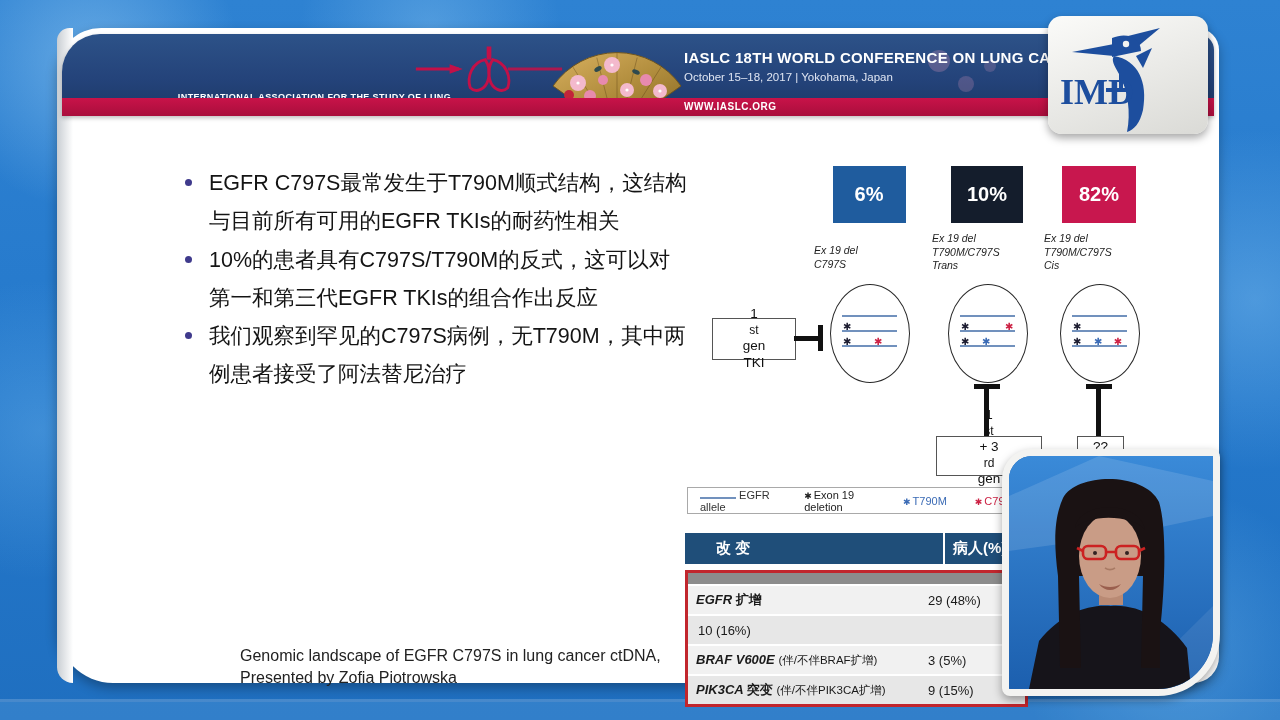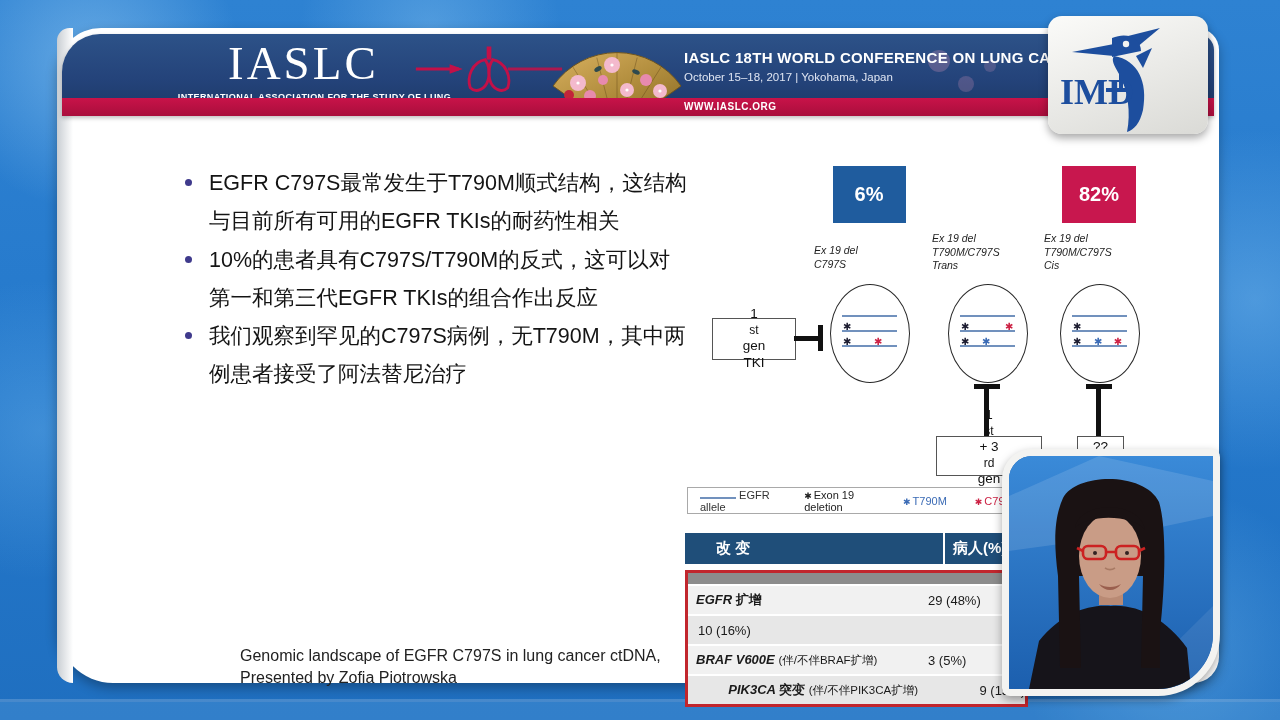--- a/index.html
+++ b/index.html
@@ -66,21 +66,21 @@
 
   
   .gtable{position:absolute;left:628px;top:505px;width:343px;}
   .thead{display:flex;height:31px;background:#1f4e79;color:#fff;font-weight:bold;font-size:15px;align-items:center;padding-left:21px;}
   .thead .c1{flex:0 0 227px;padding-left:10px;}
   .thead .div{width:2px;height:100%;background:#fff;}
   .thead .c2{flex:1;padding-left:8px;}
   .redbox{margin-top:6px;border:3px solid #c1262d;background:#fff;}
   .graybar{height:11px;background:#8c8c8c;border-bottom:2px solid #fff;}
   .trow{display:flex;height:28px;align-items:center;border-bottom:2px solid #fff;font-size:13px;color:#1a1a1a;}
-  .trow:last-child{border-bottom:none;text-align:right;}
+  .trow:last-child{border-bottom:none;}
   .trow:nth-child(even){background:#e7e7e7;}
   .trow:nth-child(odd){background:#f1f1f1;}
   .trow .name{flex:0 0 222px;padding-left:8px;white-space:nowrap;overflow:hidden;}
   .trow .name .g{font-weight:bold;font-style:italic;}
   .trow .name .m{font-weight:bold;}
   .trow .name .p{font-size:11.5px;}
   .trow .val{flex:1;padding-left:10px;}
 
   
   .citation{position:absolute;left:183px;top:617px;width:432px;font-size:16px;line-height:1.38;color:#222;}
@@ -93,21 +93,20 @@
 </head>
 <body>
 
 <div id="stage">
   <div class="bg-band"></div>
   <div class="bg-band2"></div>
 
   <div class="slide">
 
     <div class="banner">
-      <div class="iaslc-word">IASLC</div>
       <span class="lung-logo">
         <svg width="150" height="58" viewBox="0 0 160 60">
           <g stroke="#c31048" fill="none">
             <path d="M2,30 H48" stroke-width="3"></path>
             <path d="M100,30 H158" stroke-width="3" opacity=".85"></path>
             <polygon points="38,25 52,30 38,35" fill="#c31048" stroke="none"></polygon>
             <path d="M80,6 V20" stroke-width="5"></path>
             <path d="M76,20 C62,23 56,38 60,50 C66,56 76,52 79,42 C81,34 80,26 76,20 Z" stroke-width="3"></path>
             <path d="M84,20 C98,23 104,38 100,50 C94,56 84,52 81,42 C79,34 80,26 84,20 Z" stroke-width="3"></path>
           </g>
@@ -175,20 +174,21 @@
         <div class="cellov" style="left: 143px; top: 126px;">
           <div class="allele" style="top: 30px; background: rgb(113, 145, 189);"></div>
           <div class="allele" style="top: 45px; background: rgb(113, 145, 189);">
             <span class="mk" style="left: 2%; color: rgb(28, 28, 48);">✱</span>
           </div>
           <div class="allele" style="top: 60px; background: rgb(113, 145, 189);">
             <span class="mk" style="left: 2%; color: rgb(28, 28, 48);">✱</span>
             <span class="mk" style="left: 58%; color: rgb(204, 34, 68);">✱</span>
           </div>
         </div>
+        <div class="pctbox" style="left: 264px; top: 8px; width: 72px; background: rgb(20, 29, 44);">10%</div>
         <div class="pctlabel" style="left: 245px; top: 74px;">
           <div>Ex 19 del</div>
           <div>T790M/C797S</div>
           <div>Trans</div>
         </div>
         <div class="cellov" style="left: 261px; top: 126px;">
           <div class="allele" style="top: 30px; background: rgb(113, 145, 189);"></div>
           <div class="allele" style="top: 45px; background: rgb(113, 145, 189);">
             <span class="mk" style="left: 2%; color: rgb(28, 28, 48);">✱</span>
             <span class="mk" style="left: 82%; color: rgb(204, 34, 68);">✱</span>

